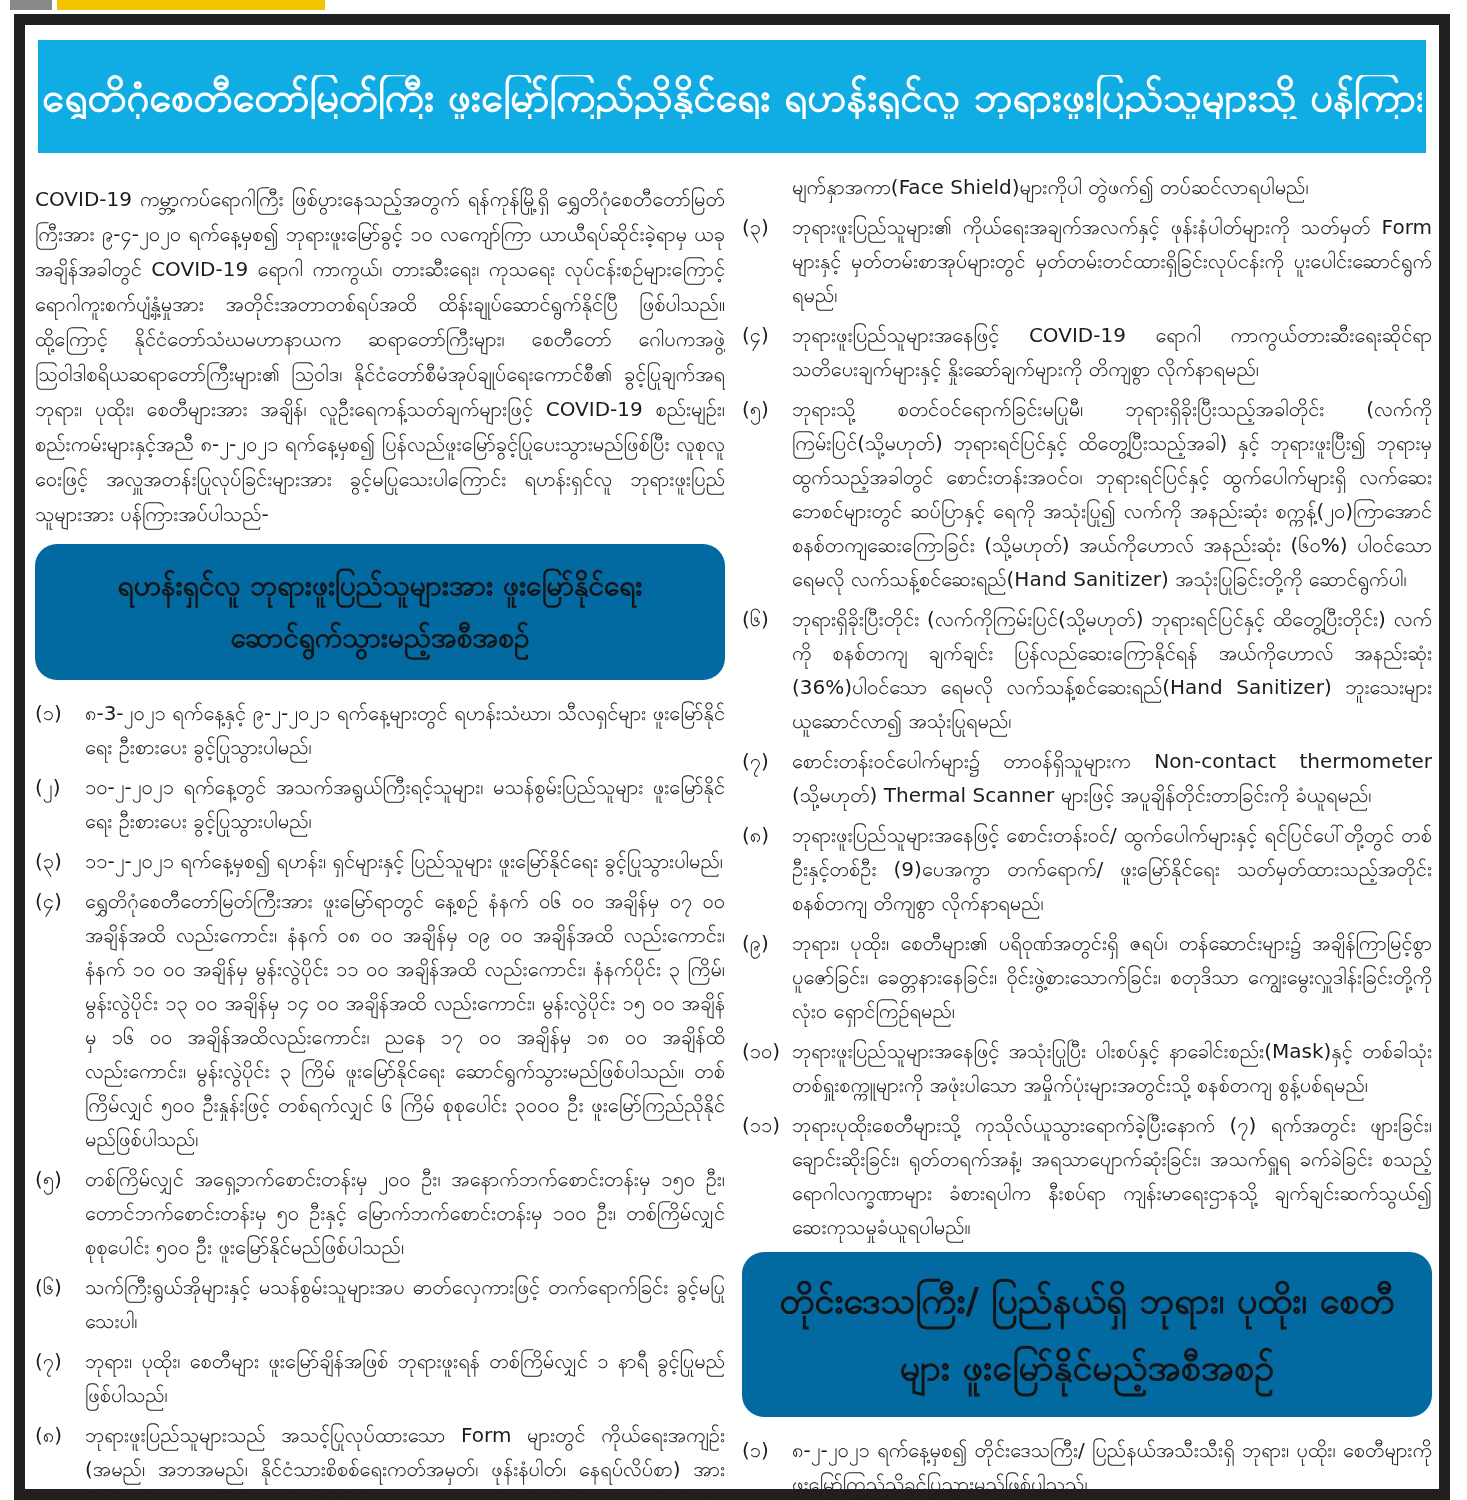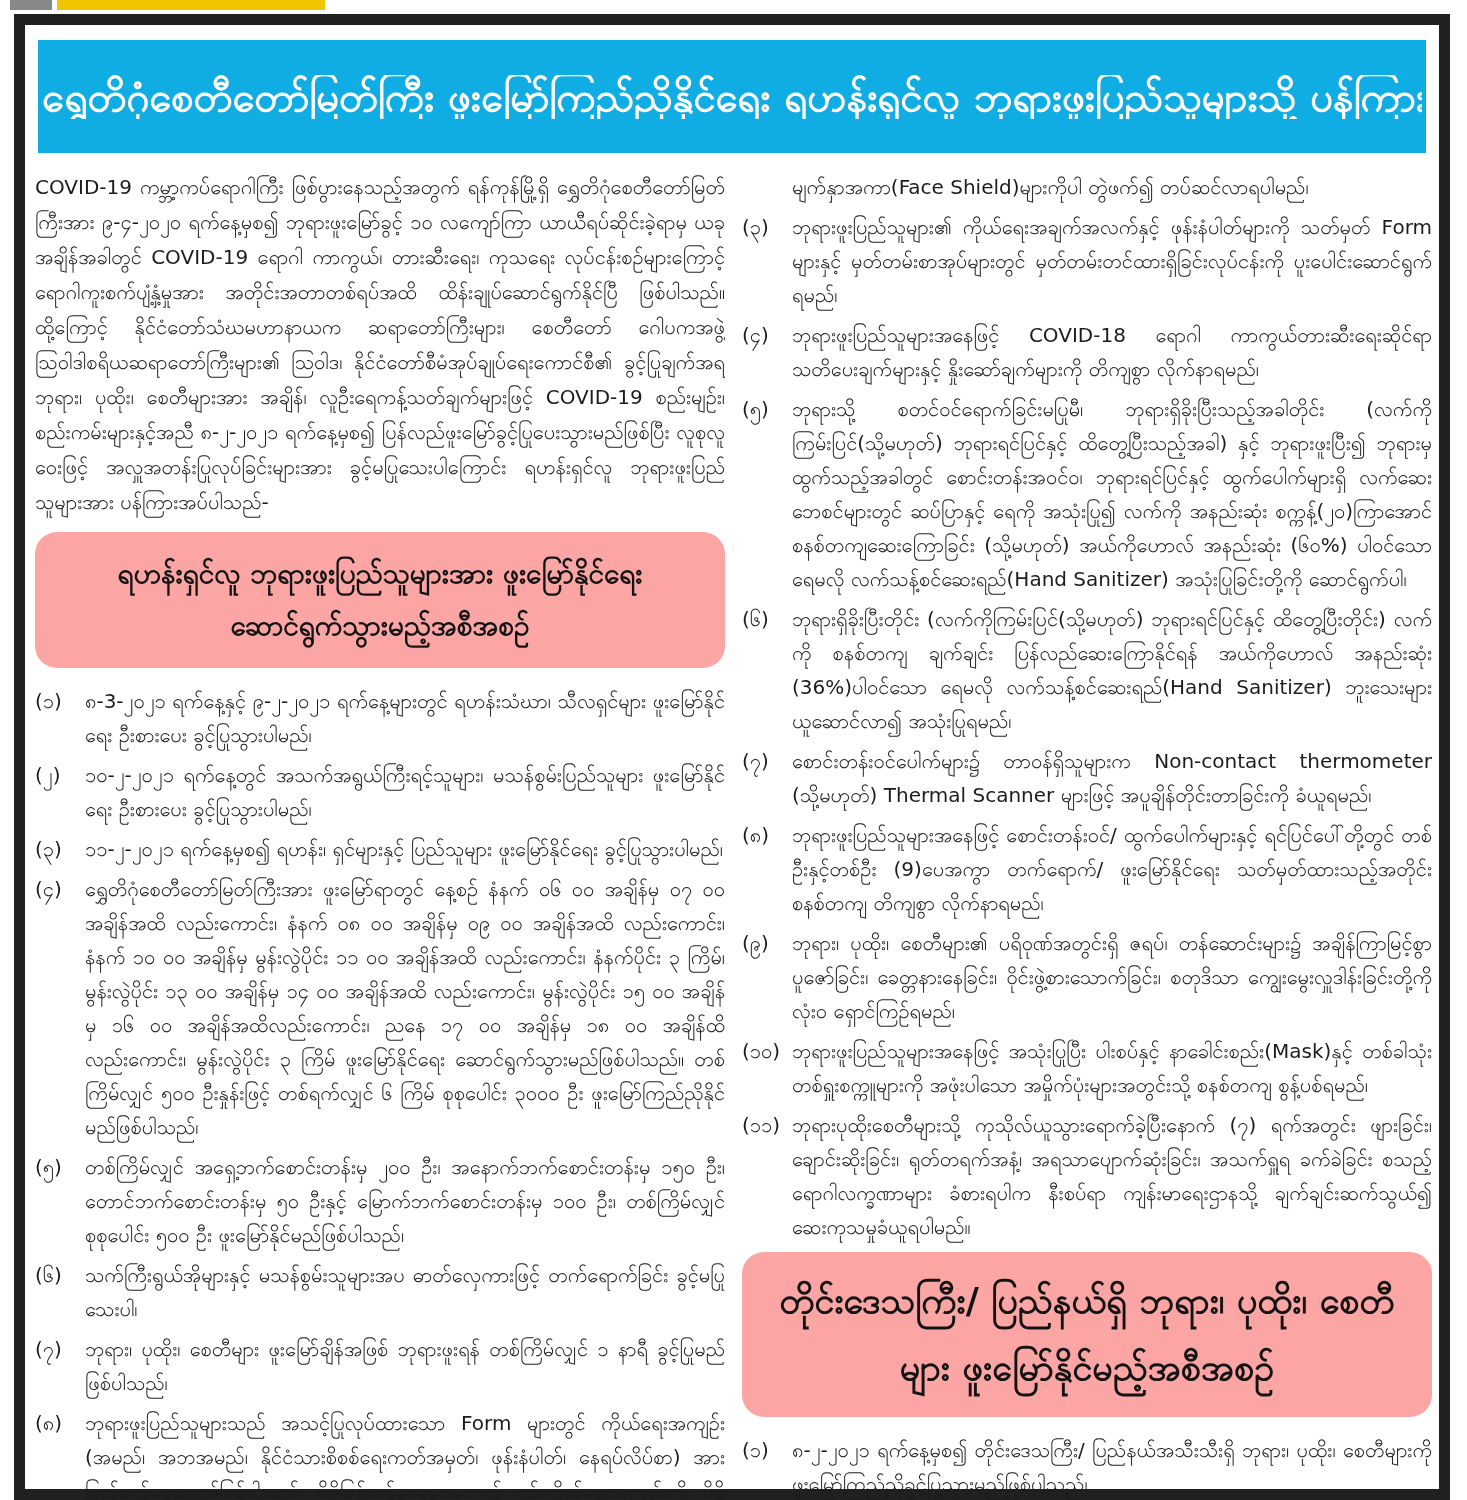--- a/index.html
+++ b/index.html
@@ -21,24 +21,24 @@
   }
   .banner .title{
     color:#fff;font-weight:bold;font-size:40px;line-height:1.1;text-align:center;
     letter-spacing:0;white-space:nowrap;overflow:hidden;max-width:1380px;
   }
   .content{
     display:flex;gap:17px;padding:17px 8px 0 10px;
   }
   .col{flex:0 0 690px;width:690px;overflow:hidden;}
   .intro{
-    font-size:20px;line-height:35px;text-align:justify;margin:0 0 12px 0;
+    font-size:20px;line-height:35px;text-align:justify;margin:12px 0 12px 0;
   }
   .hbox{
-    background:#fca5a5;border-radius:22px;margin:8px 0 16px 0;padding:16px 14px;
+    background:#0369a1;border-radius:22px;margin:8px 0 16px 0;padding:16px 14px;
     text-align:center;font-weight:bold;font-size:28px;line-height:1.85;color:#141414;
     white-space:pre-line;
   }
   .items{margin:0;}
   .item{display:flex;margin:0 0 6px 0;font-size:20px;line-height:34px;}
   .item .num{flex:0 0 50px;}
   .item .txt{flex:1;text-align:justify;}
 </style>
 </head>
 <body>
@@ -100,21 +100,21 @@
           <span class="num"></span>
           <span class="txt">မျက်နှာအကာ(Face Shield)များကိုပါ တွဲဖက်၍ တပ်ဆင်လာရပါမည်၊</span>
         </div>
         <div class="items">
             <div class="item">
               <span class="num">(၃)</span>
               <span class="txt">ဘုရားဖူးပြည်သူများ၏ ကိုယ်ရေးအချက်အလက်နှင့် ဖုန်းနံပါတ်များကို သတ်မှတ် Form များနှင့် မှတ်တမ်းစာအုပ်များတွင် မှတ်တမ်းတင်ထားရှိခြင်းလုပ်ငန်းကို ပူးပေါင်းဆောင်ရွက်ရမည်၊</span>
             </div>
             <div class="item">
               <span class="num">(၄)</span>
-              <span class="txt">ဘုရားဖူးပြည်သူများအနေဖြင့် COVID-18 ရောဂါ ကာကွယ်တားဆီးရေးဆိုင်ရာ သတိပေးချက်များနှင့် နှိုးဆော်ချက်များကို တိကျစွာ လိုက်နာရမည်၊</span>
+              <span class="txt">ဘုရားဖူးပြည်သူများအနေဖြင့် COVID-19 ရောဂါ ကာကွယ်တားဆီးရေးဆိုင်ရာ သတိပေးချက်များနှင့် နှိုးဆော်ချက်များကို တိကျစွာ လိုက်နာရမည်၊</span>
             </div>
             <div class="item">
               <span class="num">(၅)</span>
               <span class="txt">ဘုရားသို့ စတင်ဝင်ရောက်ခြင်းမပြုမီ၊ ဘုရားရှိခိုးပြီးသည့်အခါတိုင်း (လက်ကို ကြမ်းပြင်(သို့မဟုတ်) ဘုရားရင်ပြင်နှင့် ထိတွေ့ပြီးသည့်အခါ) နှင့် ဘုရားဖူးပြီး၍ ဘုရားမှထွက်သည့်အခါတွင် စောင်းတန်းအဝင်ဝ၊ ဘုရားရင်ပြင်နှင့် ထွက်ပေါက်များရှိ လက်ဆေးဘေစင်များတွင် ဆပ်ပြာနှင့် ရေကို အသုံးပြု၍ လက်ကို အနည်းဆုံး စက္ကန့်(၂၀)ကြာအောင် စနစ်တကျဆေးကြောခြင်း (သို့မဟုတ်) အယ်ကိုဟောလ် အနည်းဆုံး (၆၀%) ပါဝင်သော ရေမလို လက်သန့်စင်ဆေးရည်(Hand Sanitizer) အသုံးပြုခြင်းတို့ကို ဆောင်ရွက်ပါ၊</span>
             </div>
             <div class="item">
               <span class="num">(၆)</span>
               <span class="txt">ဘုရားရှိခိုးပြီးတိုင်း (လက်ကိုကြမ်းပြင်(သို့မဟုတ်) ဘုရားရင်ပြင်နှင့် ထိတွေ့ပြီးတိုင်း) လက်ကို စနစ်တကျ ချက်ချင်း ပြန်လည်ဆေးကြောနိုင်ရန် အယ်ကိုဟောလ် အနည်းဆုံး (36%)ပါဝင်သော ရေမလို လက်သန့်စင်ဆေးရည်(Hand Sanitizer) ဘူးသေးများ ယူဆောင်လာ၍ အသုံးပြုရမည်၊</span>
             </div>
             <div class="item">

